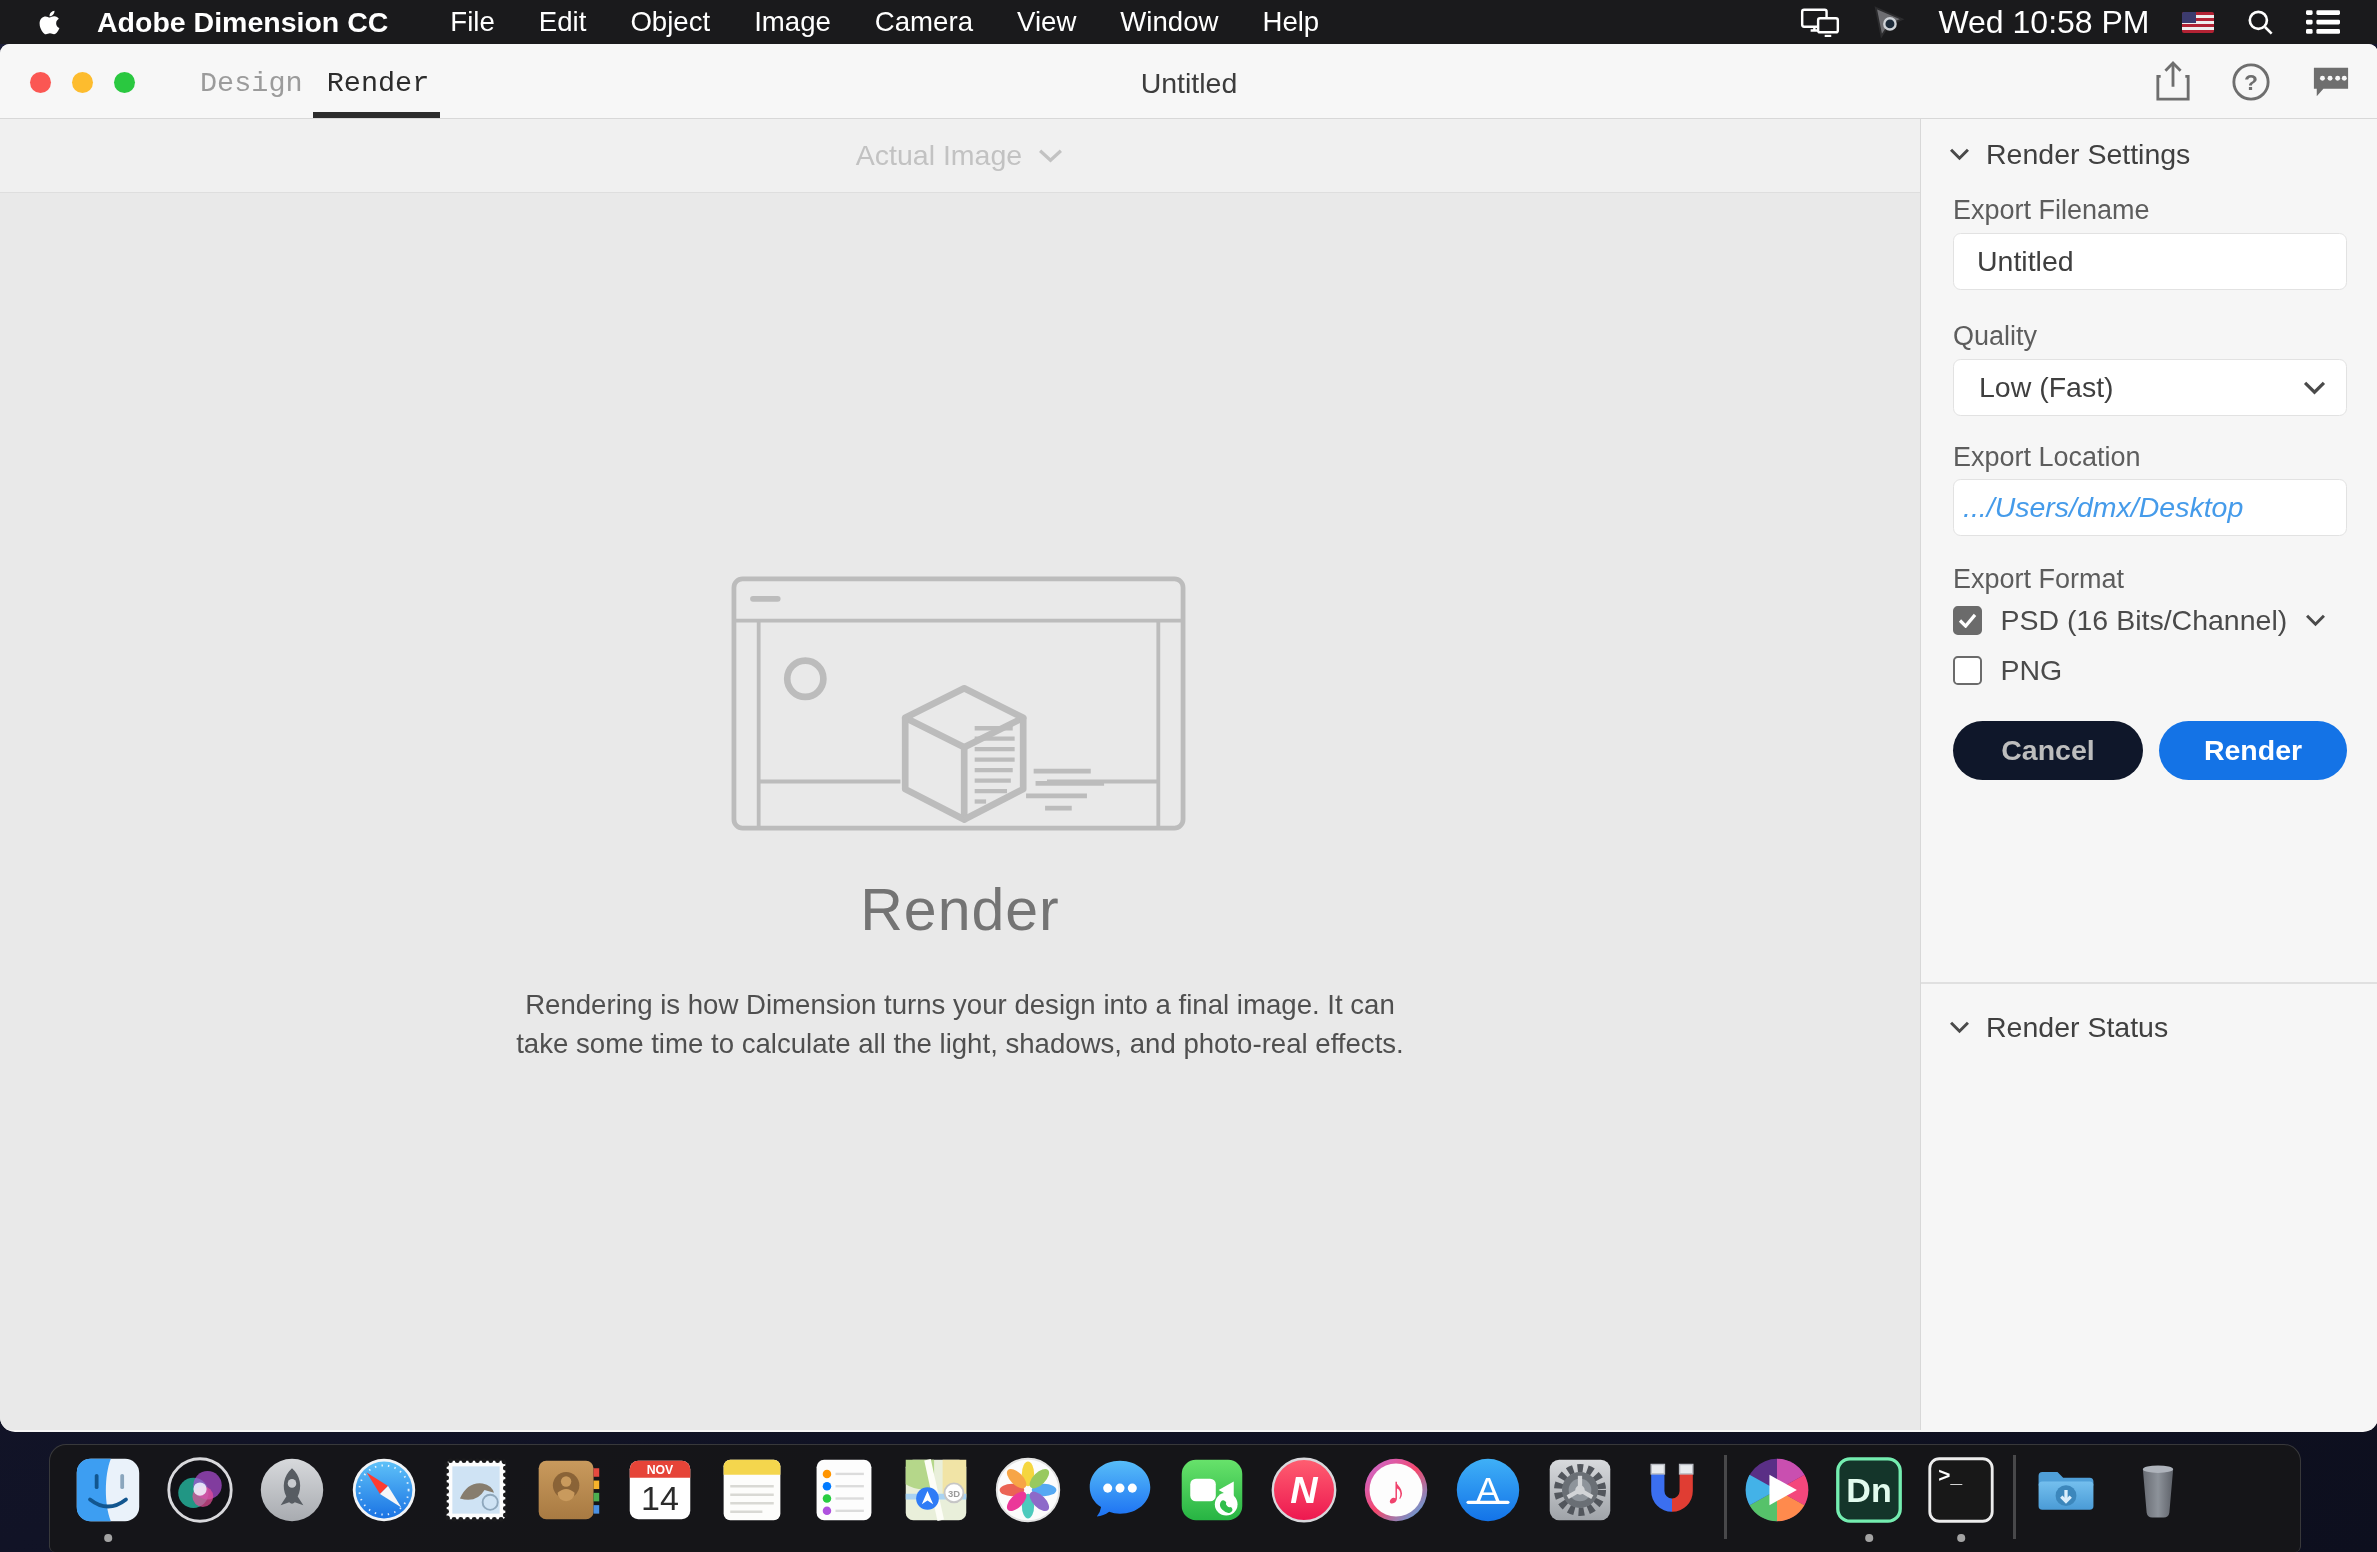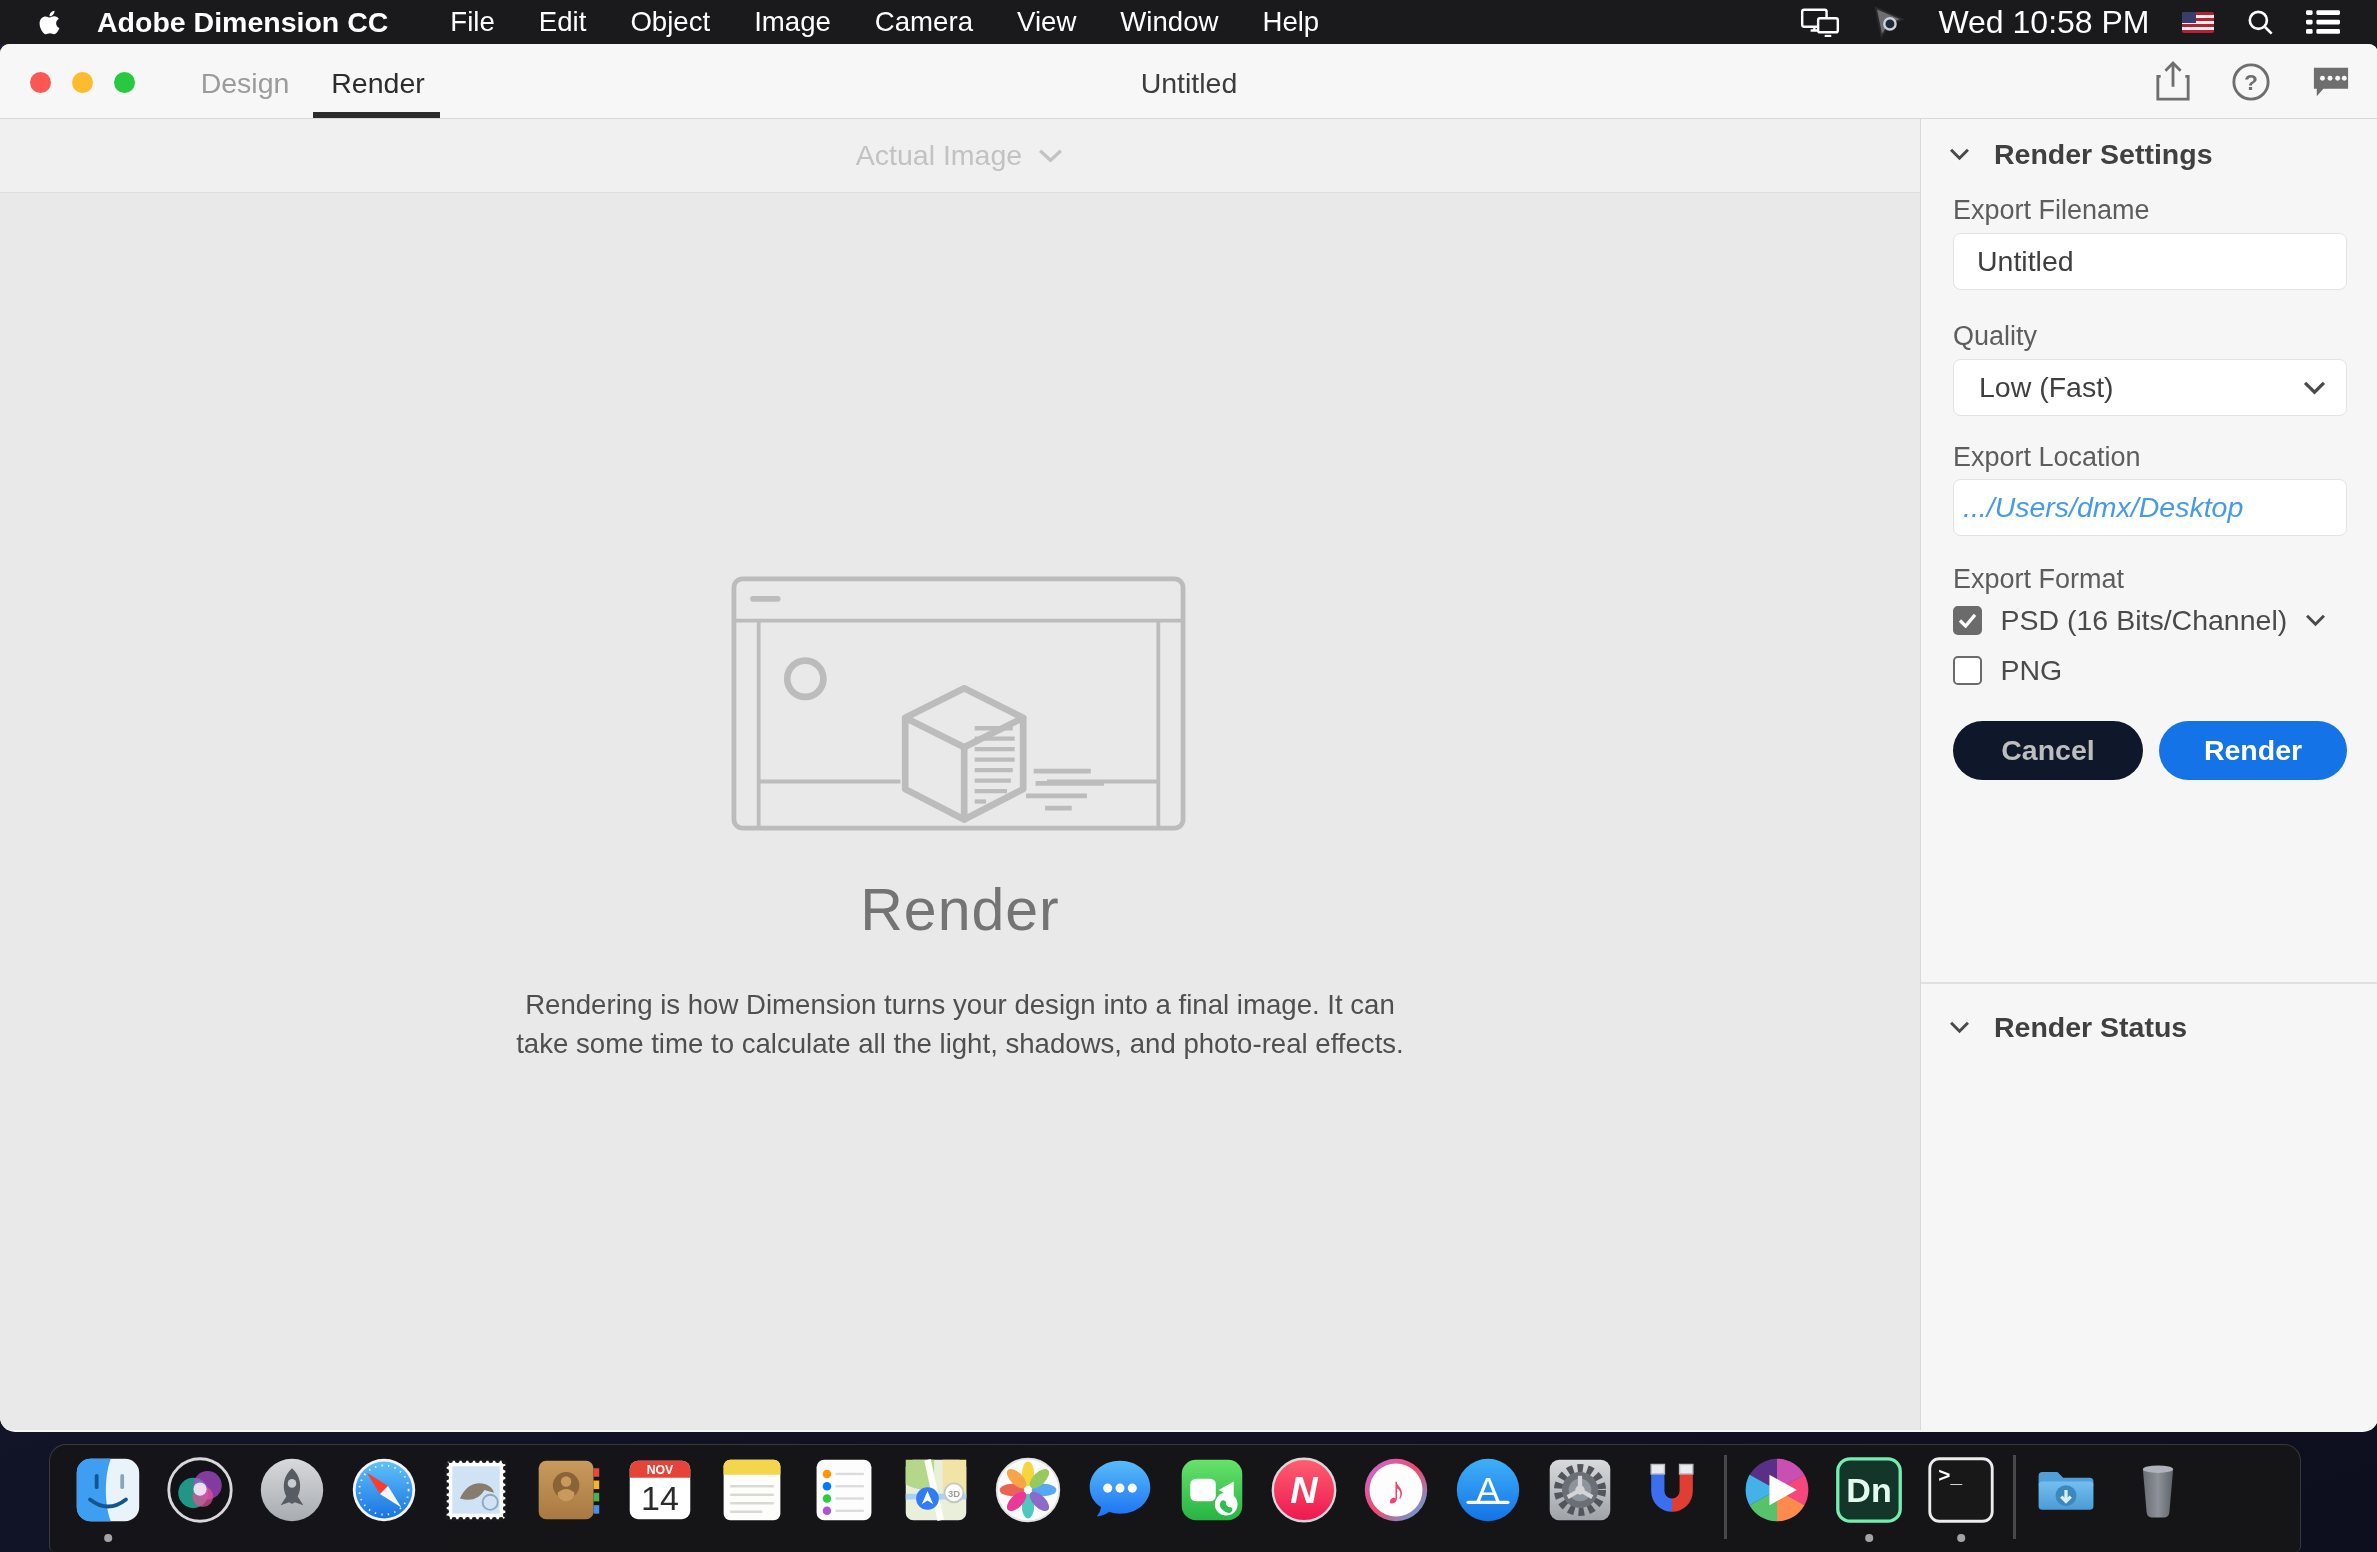--- a/index.html
+++ b/index.html
@@ -23,21 +23,21 @@
 
   
   .window { position:absolute; left:0; top:44px; width:2378px; height:1388px;
     background:#f6f6f6; border-radius:9.5px 9.5px 15px 15px; overflow:hidden; }
 
   .titlebar { position:relative; height:75px; background:#f7f7f7; border-bottom:1.9px solid #d8d8d8; }
   .tl { position:absolute; top:27.6px; width:21px; height:21px; border-radius:50%; }
   .tl.red { left:30px; background:#fb5753; }
   .tl.yellow { left:72px; background:#fdbc2e; }
   .tl.green { left:114px; background:#2ac840; }
-  .tab { position:absolute; top:23px; font-size:28.5px; cursor:default; }
+  .tab { position:absolute; top:23px; font-size:28.5px; cursor:default;font-family:Liberation Mono, monospace; }
   .tab-design { left:200px; width:90px; text-align:center; color:#9b9b9b; }
   .tab-render { left:316px; width:124px; text-align:center; color:#2c2c2c; }
   .tab-underline { position:absolute; left:313px; bottom:0; width:127px; height:5.7px; background:#2c2c2c; }
   .doc-title { position:absolute; left:50%; top:23px; transform:translateX(-50%); font-size:28.5px; color:#3d3d3d; }
   .tb-icons { position:absolute; right:27px; top:17px; display:flex; align-items:center; }
   .tb-icons .tbi { margin-left:40px; display:flex; align-items:center; }
 
   .main { display:flex; height:1311px; }
   .canvas-col { width:1920px; display:flex; flex-direction:column; }
   .canvas-toolbar { height:74px; background:#f0f0f0; border-bottom:1.9px solid #dedede;
@@ -47,21 +47,21 @@
   .canvas { flex:1; background:#e9e9e9; position:relative; }
   .illus { position:absolute; left:731px; top:383px; }
   .page-title { position:absolute; left:0; top:683px; width:100%; text-align:center;
     font-size:59px; font-weight:300; color:#747474; letter-spacing:1px; }
   .page-desc { position:absolute; left:0; top:792px; width:100%; text-align:center;
     font-size:27.6px; line-height:39px; color:#4f4f4f; }
 
   
   .panel { flex:1; background:#f6f6f6; border-left:1.9px solid #d8d8d8; position:relative; font-size:27.6px; }
   .sec-header { position:absolute; left:27px; display:flex; align-items:center; color:#404040;
-    font-weight:bold; font-size:28.5px;gap:8px; }
+    font-weight:normal; font-size:28.5px; }
   .sec-header svg { margin-right:15px; }
   .settings-header { top:19px; }
   .status-header { top:892px; }
   .plabel { position:absolute; left:32px; color:#5d5d5d; font-size:27px; }
   .pfield { position:absolute; left:32px; width:394px; height:57px; background:#fff;
     border:1.9px solid #e2e2e2; border-radius:7.6px; display:flex; align-items:center; font-size:28.5px; color:#3f3f3f; }
   .pfield input { border:none; outline:none; font-family:inherit; font-size:28.5px; color:#3f3f3f;
     width:100%; padding:0 23px; background:transparent; }
   .select-field { justify-content:space-between; padding:0 19px 0 25px; cursor:default; }
   .loc-field { padding:0 9px; font-style:italic; color:#459bea; cursor:default; }

